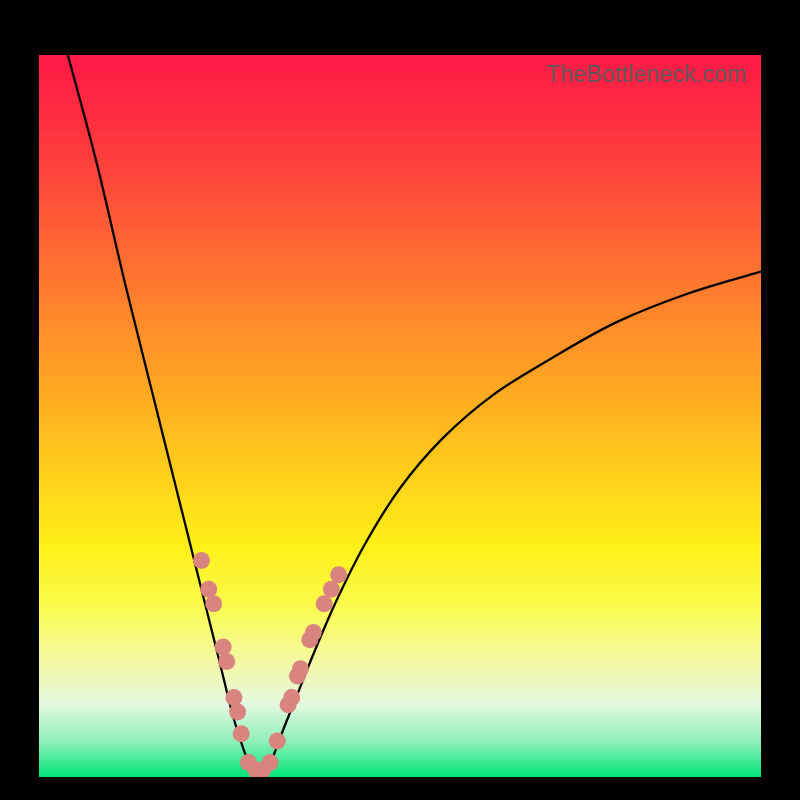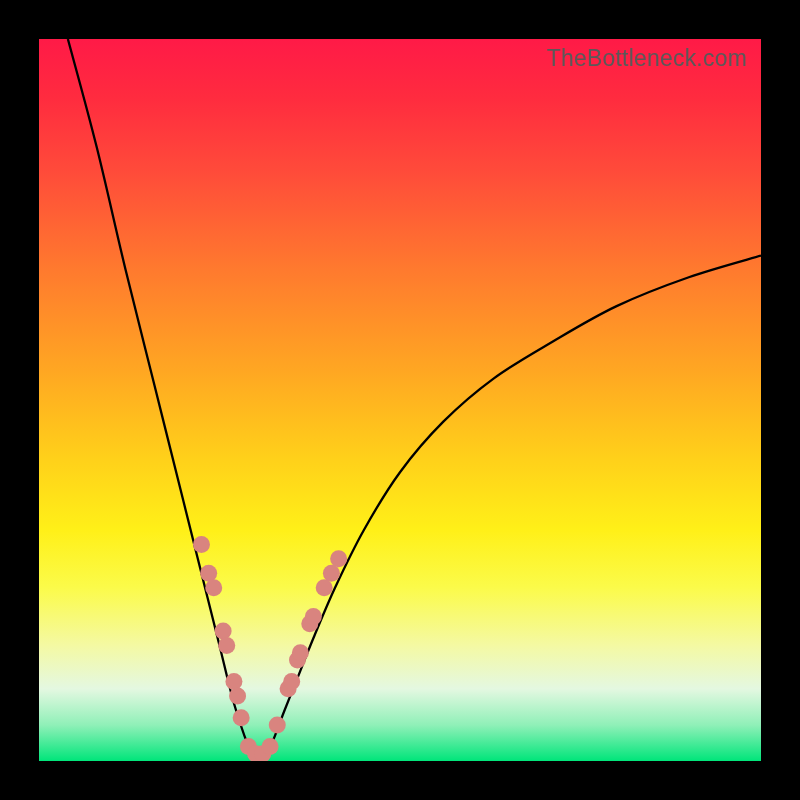--- a/index.html
+++ b/index.html
@@ -8,20 +8,21 @@
     width: 800px;
     height: 800px;
     overflow: hidden;
     background: #000;
     font-family: Arial, Helvetica, sans-serif;
   }
   .frame {
     position: absolute;
     inset: 0;
     background: #000;
+    margin-top: 16px;
   }
   .plot {
     position: absolute;
     left: 39px;
     top: 39px;
     width: 722px;
     height: 722px;
     background: linear-gradient(
       to bottom,
       #ff1a47 0%,

